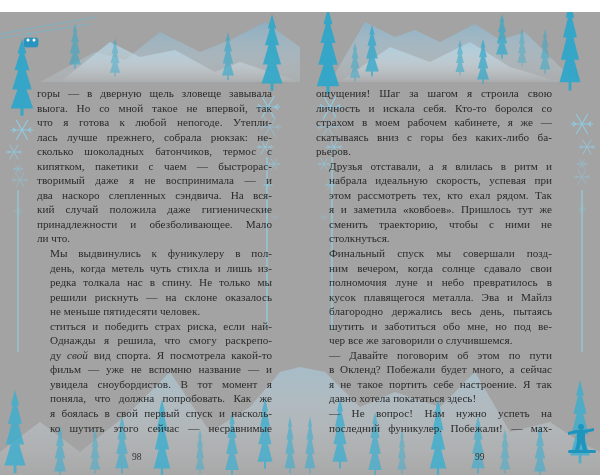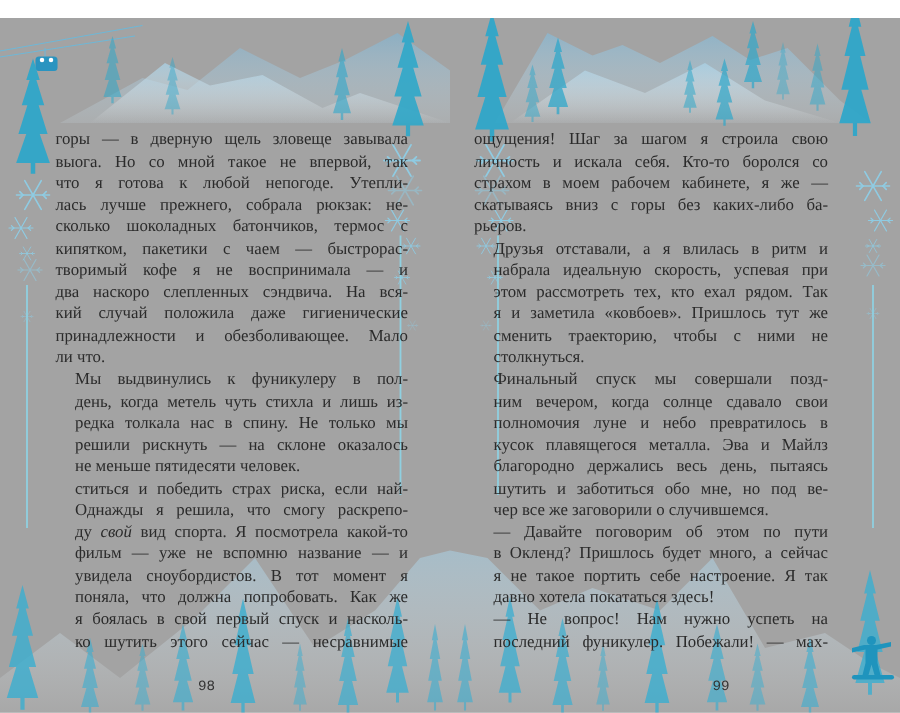--- a/index.html
+++ b/index.html
@@ -11,21 +11,21 @@
   .deco{position:absolute;left:0;top:0;width:300px;height:475px;}
   .text{position:absolute;font-family:"Liberation Serif","DejaVu Serif",serif;font-size:11.2px;line-height:14.55px;color:#2b2b2b;text-align:justify;}
   .page.left .text{left:37px;top:74px;width:235px;}
   .page.right .text{left:316px;top:74px;width:236px;}
   .text p{margin:0;text-indent:0;}
   .text p.ind{text-indent:13px;}
   .text p.first{text-indent:0;}
   .text .ln{display:block;text-align-last:justify;white-space:nowrap;}
   .text .ln.last{text-align-last:left;}
   .text em{font-style:italic;}
-  .pagenum{position:absolute;font-family:Liberation Mono, monospace;font-size:9.5px;color:#333;}
+  .pagenum{position:absolute;font-family:Liberation Serif, serif;font-size:9.5px;color:#333;}
   .pagenum.left{left:132px;top:440px;}
 </style>
 </head>
 <body>
 
 <div class="spread">
 
   <div class="page left">
     <svg class="deco" viewBox="0 0 300 475">
       <defs>
@@ -109,21 +109,21 @@
     </svg>
 
     <div class="text">
       <p class="first">
         <span class="ln">горы — в дверную щель зловеще завывала</span>
         <span class="ln">выога. Но со мной такое не впервой, так</span>
         <span class="ln">что я готова к любой непогоде. Утепли-</span>
         <span class="ln">лась лучше прежнего, собрала рюкзак: не-</span>
         <span class="ln">сколько шоколадных батончиков, термос с</span>
         <span class="ln">кипятком, пакетики с чаем — быстрорас-</span>
-        <span class="ln">творимый кофе я не воспринимала — и</span>
+        <span class="ln">творимый даже я не воспринимала — и</span>
         <span class="ln">два наскоро слепленных сэндвича. На вся-</span>
         <span class="ln">кий случай положила даже гигиенические</span>
         <span class="ln">принадлежности и обезболивающее. Мало</span>
         <span class="ln last">ли что.</span>
       </p>
       <p class="ind">
         <span class="ln" style="text-indent:13px">Мы выдвинулись к фуникулеру в пол-</span>
         <span class="ln">день, когда метель чуть стихла и лишь из-</span>
         <span class="ln">редка толкала нас в спину. Не только мы</span>
         <span class="ln">решили рискнуть — на склоне оказалось</span>
@@ -241,21 +241,21 @@
         <span class="ln" style="text-indent:13px">Финальный спуск мы совершали позд-</span>
         <span class="ln">ним вечером, когда солнце сдавало свои</span>
         <span class="ln">полномочия луне и небо превратилось в</span>
         <span class="ln">кусок плавящегося металла. Эва и Майлз</span>
         <span class="ln">благородно держались весь день, пытаясь</span>
         <span class="ln">шутить и заботиться обо мне, но под ве-</span>
         <span class="ln last">чер все же заговорили о случившемся.</span>
       </p>
       <p class="ind">
         <span class="ln" style="text-indent:13px">— Давайте поговорим об этом по пути</span>
-        <span class="ln">в Окленд? Пришлось будет много, а сейчас</span>
+        <span class="ln">в Окленд? Побежали будет много, а сейчас</span>
         <span class="ln">я не такое портить себе настроение. Я так</span>
         <span class="ln last">давно хотела покататься здесь!</span>
       </p>
       <p class="ind">
         <span class="ln" style="text-indent:13px">— Не вопрос! Нам нужно успеть на</span>
         <span class="ln">последний фуникулер. Побежали! — мах-</span>
       </p>
     </div>
     <div class="pagenum" style="left:152px;top:440px;padding-left:23px;">99</div>
   </div>

